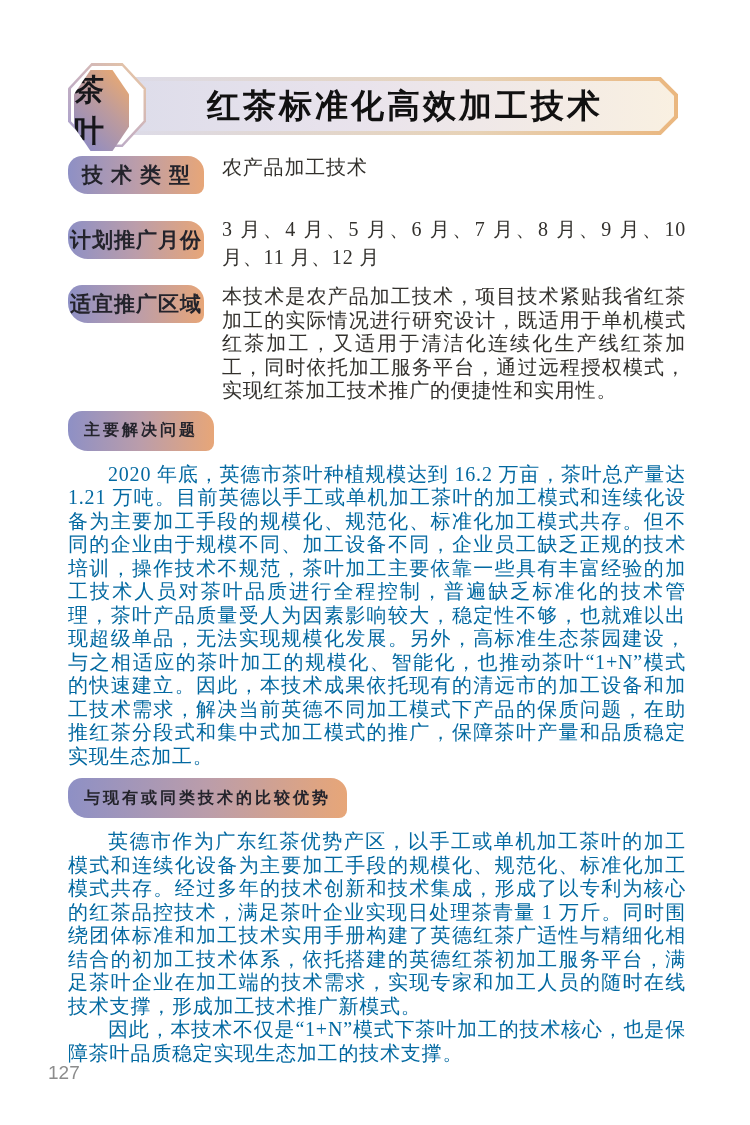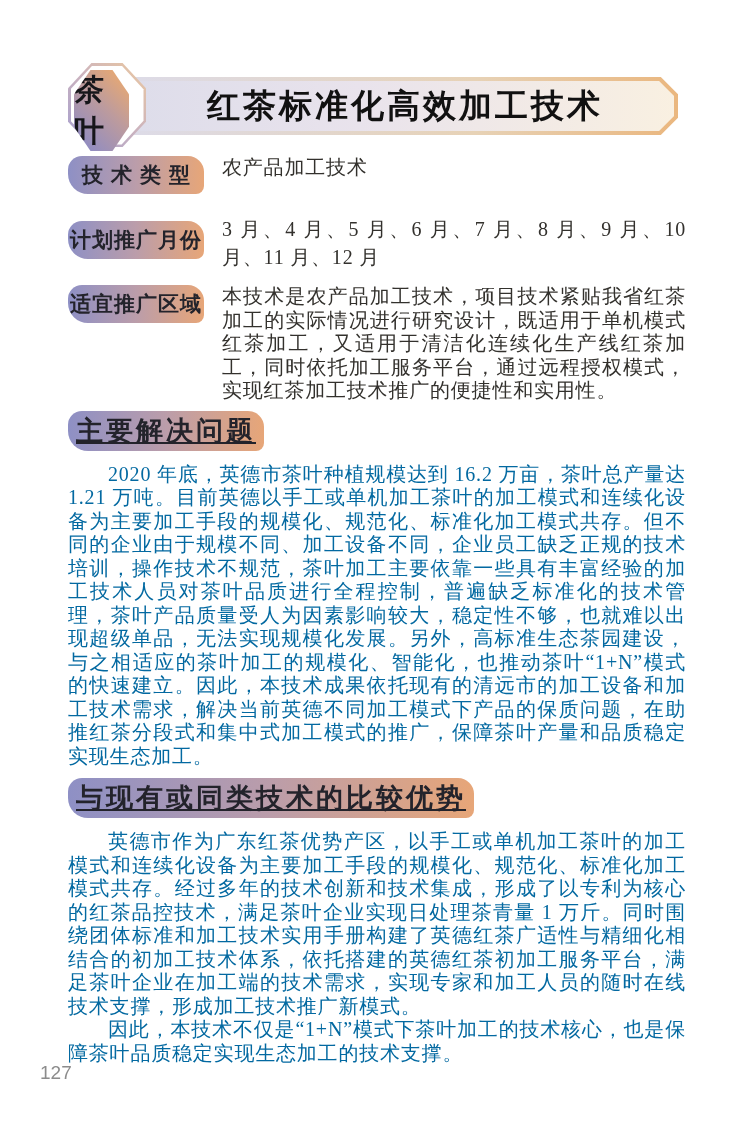--- a/index.html
+++ b/index.html
@@ -50,33 +50,33 @@
   .field-row-0 .field-badge { letter-spacing:8px; text-indent:8px; }
   .field-row-1 { margin-top:24px; }
   .field-row-1 .field-badge { margin-top:3px; }
   .field-row-1 .field-value { line-height:28px; margin-top:-3px; }
   .field-row-2 { margin-top:14px; }
   .field-value {
     margin-left:18px; font-size:20px; line-height:23.5px;
     letter-spacing:0.8px; text-align:justify; color:#33312d;
   }
 
-  .section-heading { display:inline-flex; height:40px; padding:0 8px;
-    font-size:27px; letter-spacing:3px;text-decoration:underline; }
+  .section-heading { display:inline-flex; height:40px; padding:0 16px;
+    font-size:16px; letter-spacing:3px; }
   .heading-1 { margin-top:8px; }
   .heading-2 { margin-top:10px; }
   .para {
     font-size:20px; line-height:23.5px; letter-spacing:0.8px;
     text-align:justify; text-indent:2em; color:#0369a1;
   }
   .para-first { margin-top:12px; }
 
   
   .page-number {
-    position:absolute; left:40px; top:1062px;
+    position:absolute; left:48px; top:1062px;
     font-family:"Liberation Sans", sans-serif;
     font-size:19px; color:#8c8c8c;
   }
 </style>
 </head>
 <body>
 
 <div class="page">
 
   <div class="header">

